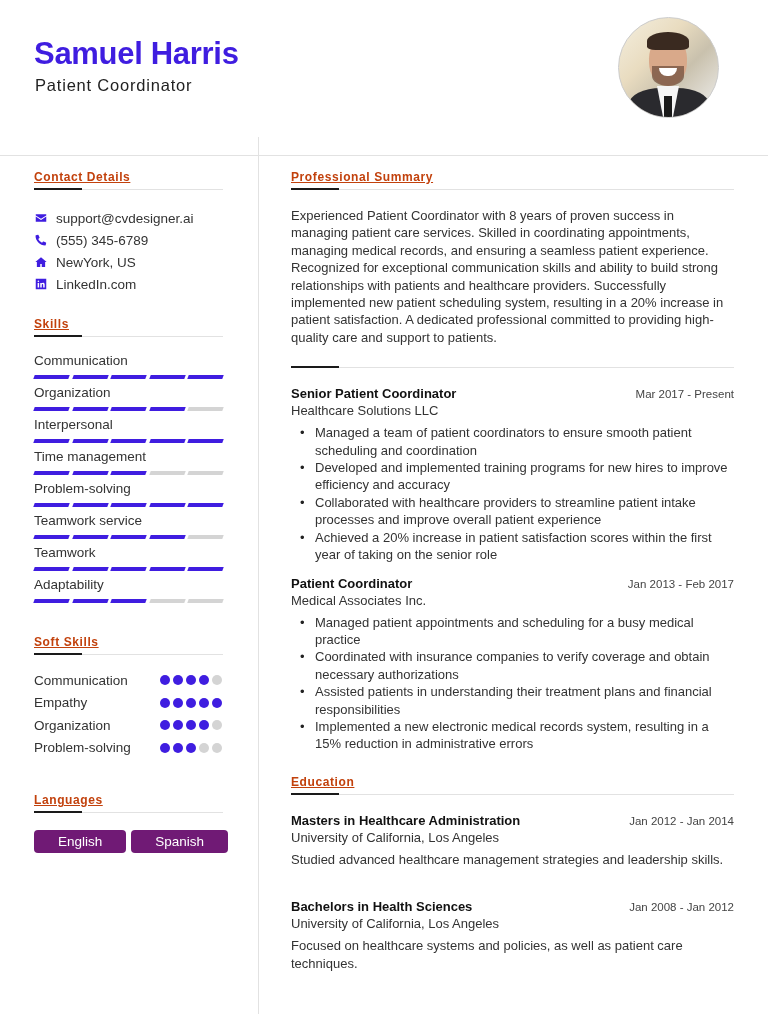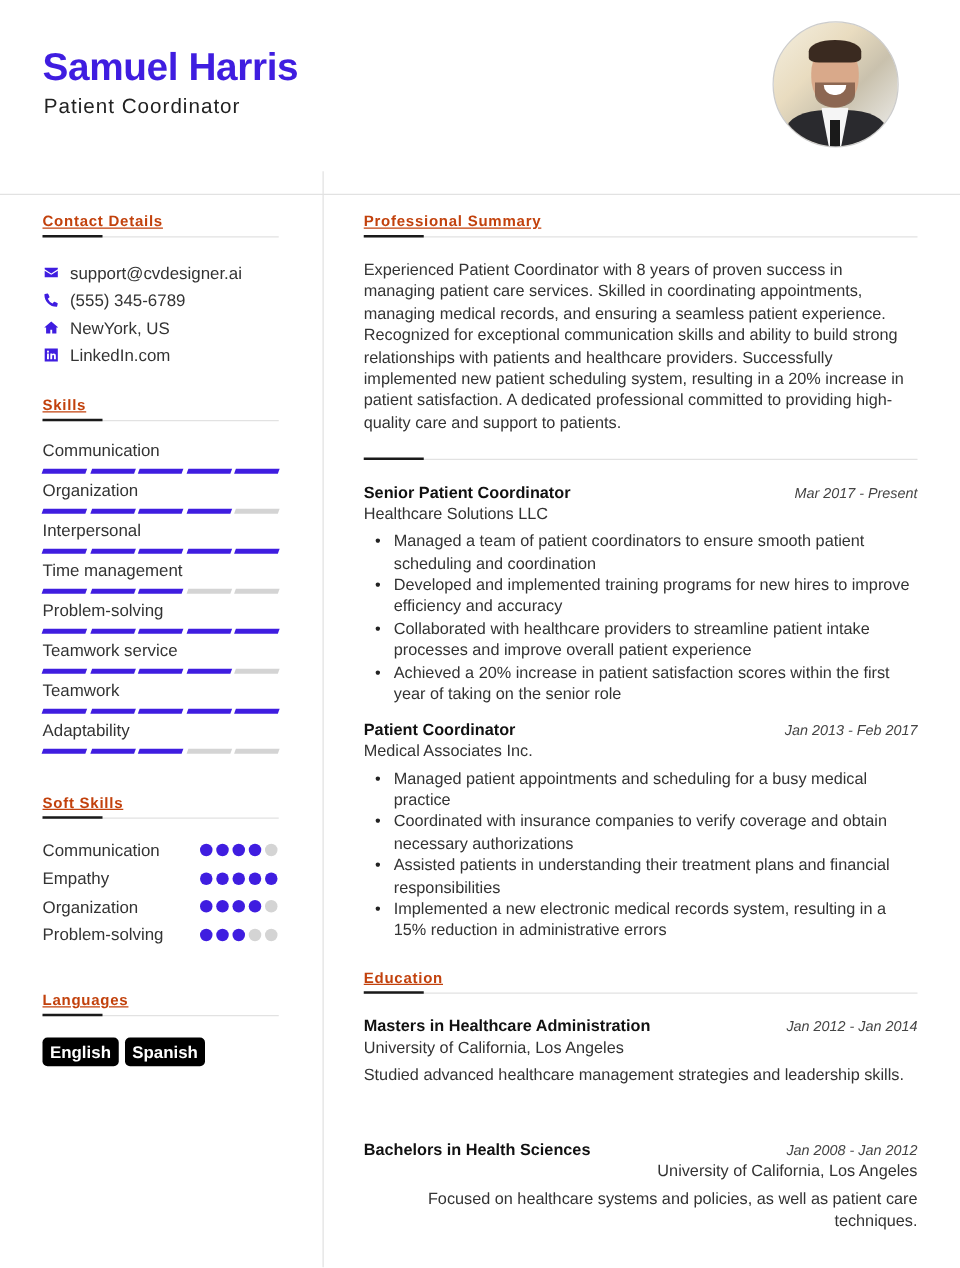--- a/index.html
+++ b/index.html
@@ -40,39 +40,39 @@
 
     .soft { margin-top: 26px; }
     .soft-list { margin-top: 14px; }
     .soft-item { display: flex; justify-content: space-between; align-items: center; height: 22.5px; font-size: 13.5px; color: #333; }
     .dots { display: flex; gap: 3px; margin-right: 1px; }
     .dot { width: 10px; height: 10px; border-radius: 50%; background: #d4d4d4; }
     .dot.on { background: #3f1de0; }
 
     .langs { margin-top: 34px; }
     .lang-list { display: flex; gap: 5px; margin-top: 17px; }
-    .lang { background: #000000; color: #fff; font-size: 13.5px; font-weight: 700; padding: 3px 6px; border-radius: 4px; line-height: 17px; }
+    .lang { background: #701a75; color: #fff; font-size: 13.5px; font-weight: 400; padding: 3px 24px; border-radius: 4px; line-height: 17px; }
 
     .right { position: absolute; left: 291px; top: 170px; width: 443px; }
     .summary-text { margin-top: 17px; font-size: 13px; line-height: 17.4px; color: #333; }
 
     .work { margin-top: 21px; }
     .job { margin-top: 18px; }
     .job + .job { margin-top: 12px; }
     .job-head { display: flex; justify-content: space-between; align-items: baseline; gap: 44px; }
     .job-title { font-size: 13px; font-weight: 700; color: #111; }
-    .job-date { font-size: 11.5px; color: #444; font-style: italic; }
+    .job-date { font-size: 11.5px; color: #444; }
     .job-org { font-size: 13px; color: #333; margin-top: 2px; }
     .bullets { list-style: none; margin-top: 6px; padding-left: 24px; }
     .bullets li { position: relative; font-size: 13px; line-height: 17.4px; color: #333; }
     .bullets li::before { content: "•"; position: absolute; left: -15px; top: 0; color: #222; }
 
     .edu { margin-top: 22px; }
     .edu-entry { margin-top: 18px; }
-    .edu-entry + .edu-entry { margin-top: 44px; text-align: right; }
+    .edu-entry + .edu-entry { margin-top: 31px; }
     .edu-desc { font-size: 13px; line-height: 17.4px; color: #333; margin-top: 6px; }
   </style>
 </head>
 <body>
 
 <header class="header">
   <div class="name">Samuel Harris</div>
   <div class="role">Patient Coordinator</div>
   <div class="photo" title="Profile photo of Samuel Harris">
     <div class="suit"></div>

